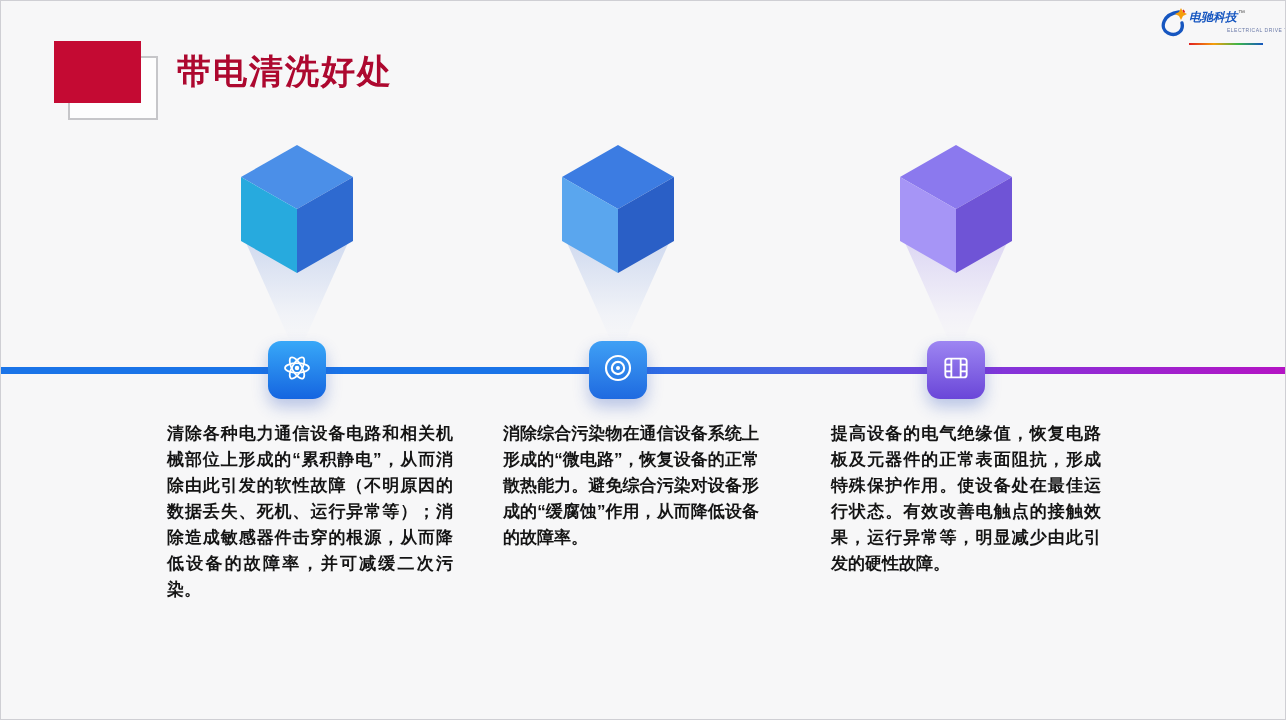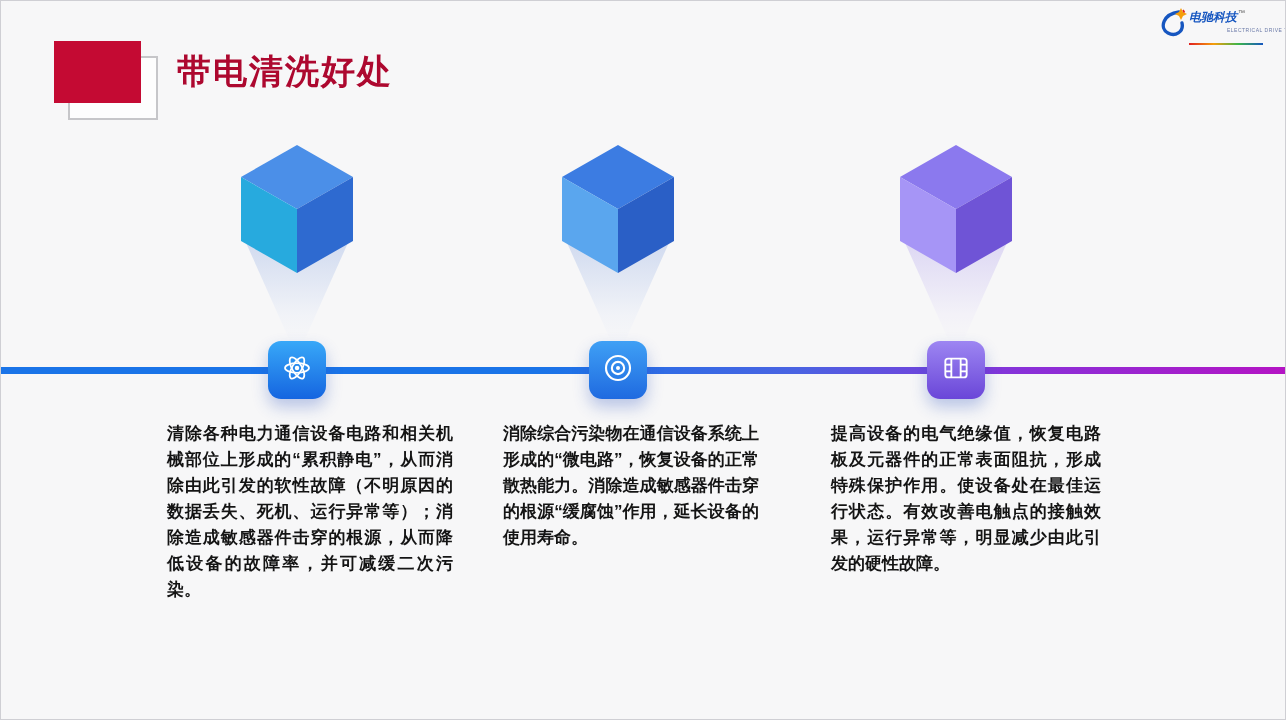--- a/index.html
+++ b/index.html
@@ -118,21 +118,21 @@
     <span>
       <svg width="32" height="32" viewBox="0 0 24 24">
         <g fill="none" stroke="#fff" stroke-width="1.6">
           <circle cx="12" cy="12" r="9"></circle>
           <circle cx="12" cy="12" r="4.6"></circle>
         </g>
         <circle cx="12" cy="12" r="1.5" fill="#fff"></circle>
       </svg>
     </span>
   </div>
-  <div class="desc desc2">消除综合污染物在通信设备系统上形成的“微电路”，恢复设备的正常散热能力。消除造成敏感器件击穿的根源“缓腐蚀”作用，延长设备的使用寿命。</div>
+  <div class="desc desc2">消除综合污染物在通信设备系统上形成的“微电路”，恢复设备的正常散热能力。避免综合污染对设备形成的“缓腐蚀”作用，从而降低设备的故障率。</div>
 
   <div class="beam beam3 purple"></div>
   <svg class="cube cube3" width="112" height="128" viewBox="0 0 112 128">
     <polygon points="56,0 112,32 56,64 0,32" fill="#8b79ee"></polygon>
     <polygon points="0,32 56,64 56,128 0,96" fill="#a695f6"></polygon>
     <polygon points="56,64 112,32 112,96 56,128" fill="#6f54d6"></polygon>
   </svg>
   <div class="badge badge3" style="background: linear-gradient(rgb(157, 134, 242), rgb(106, 70, 216));">
     <span>
       <svg width="32" height="32" viewBox="0 0 24 24">

